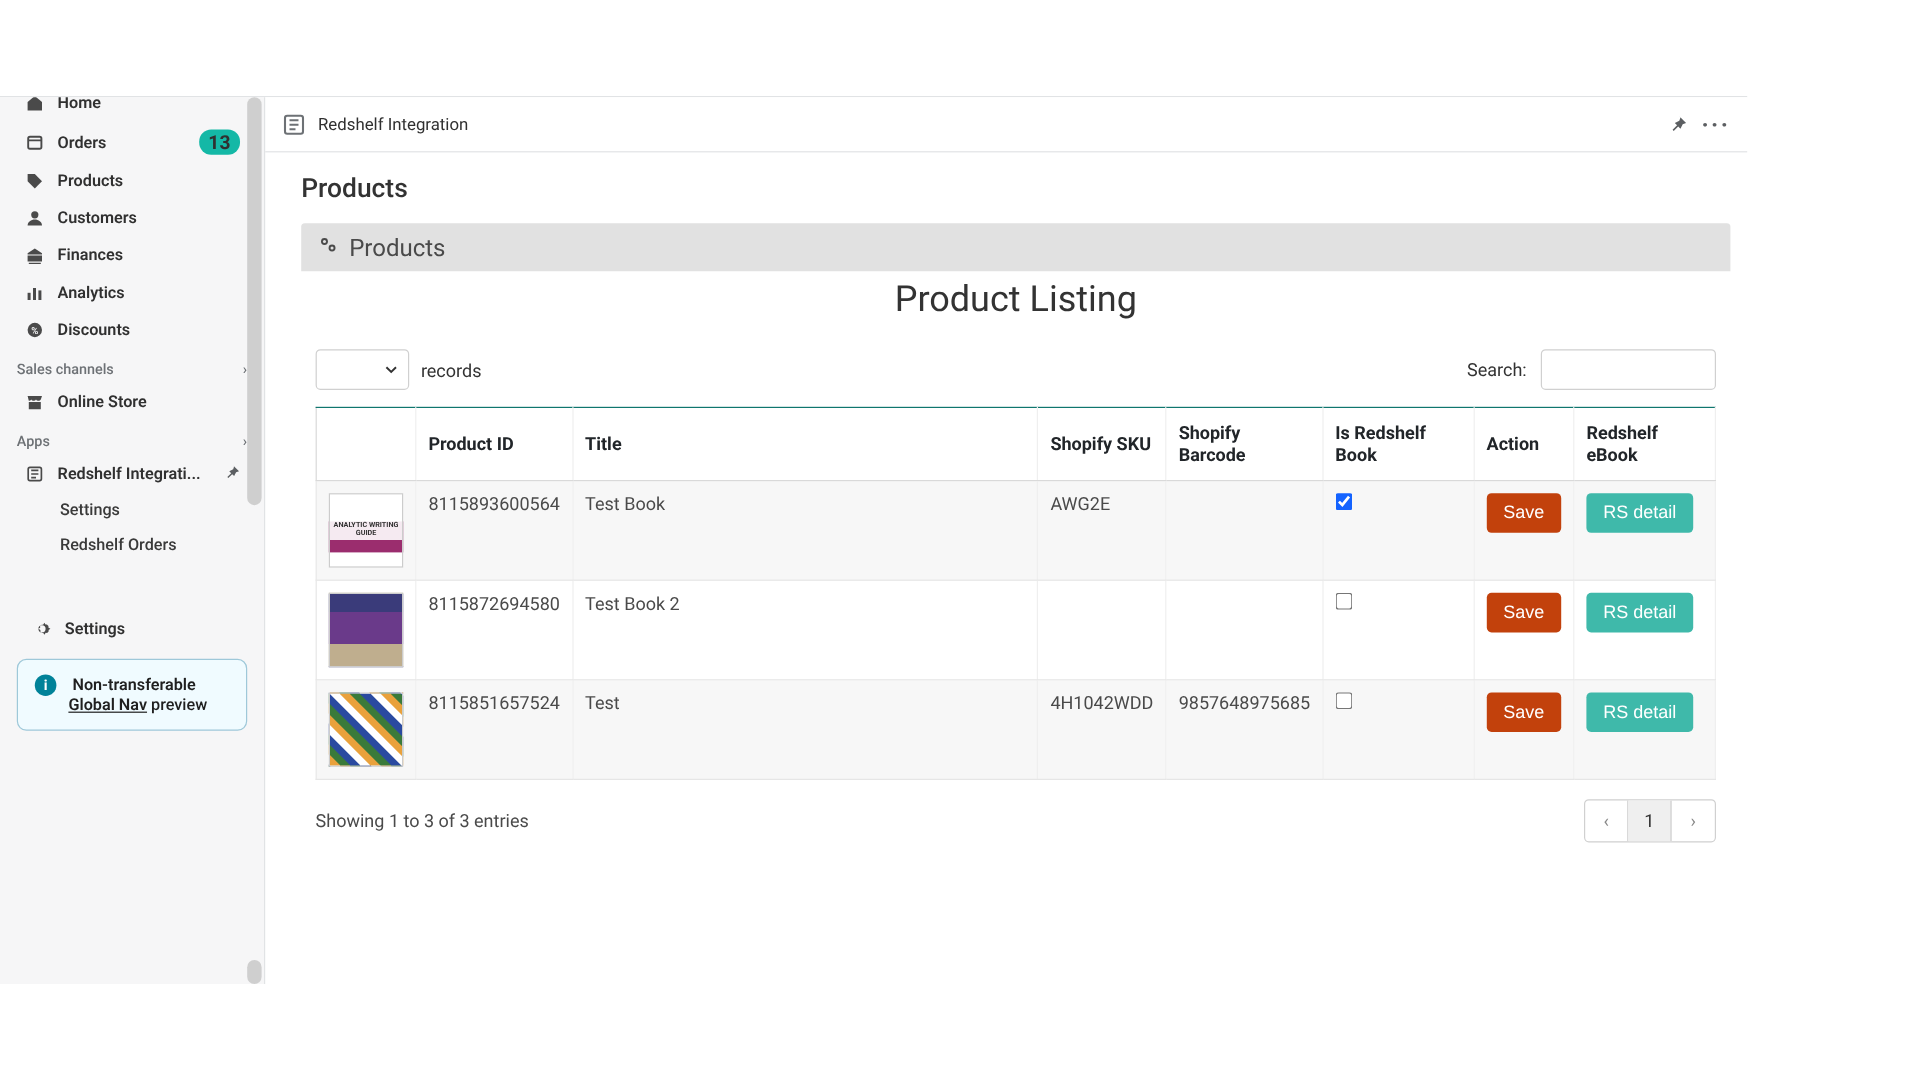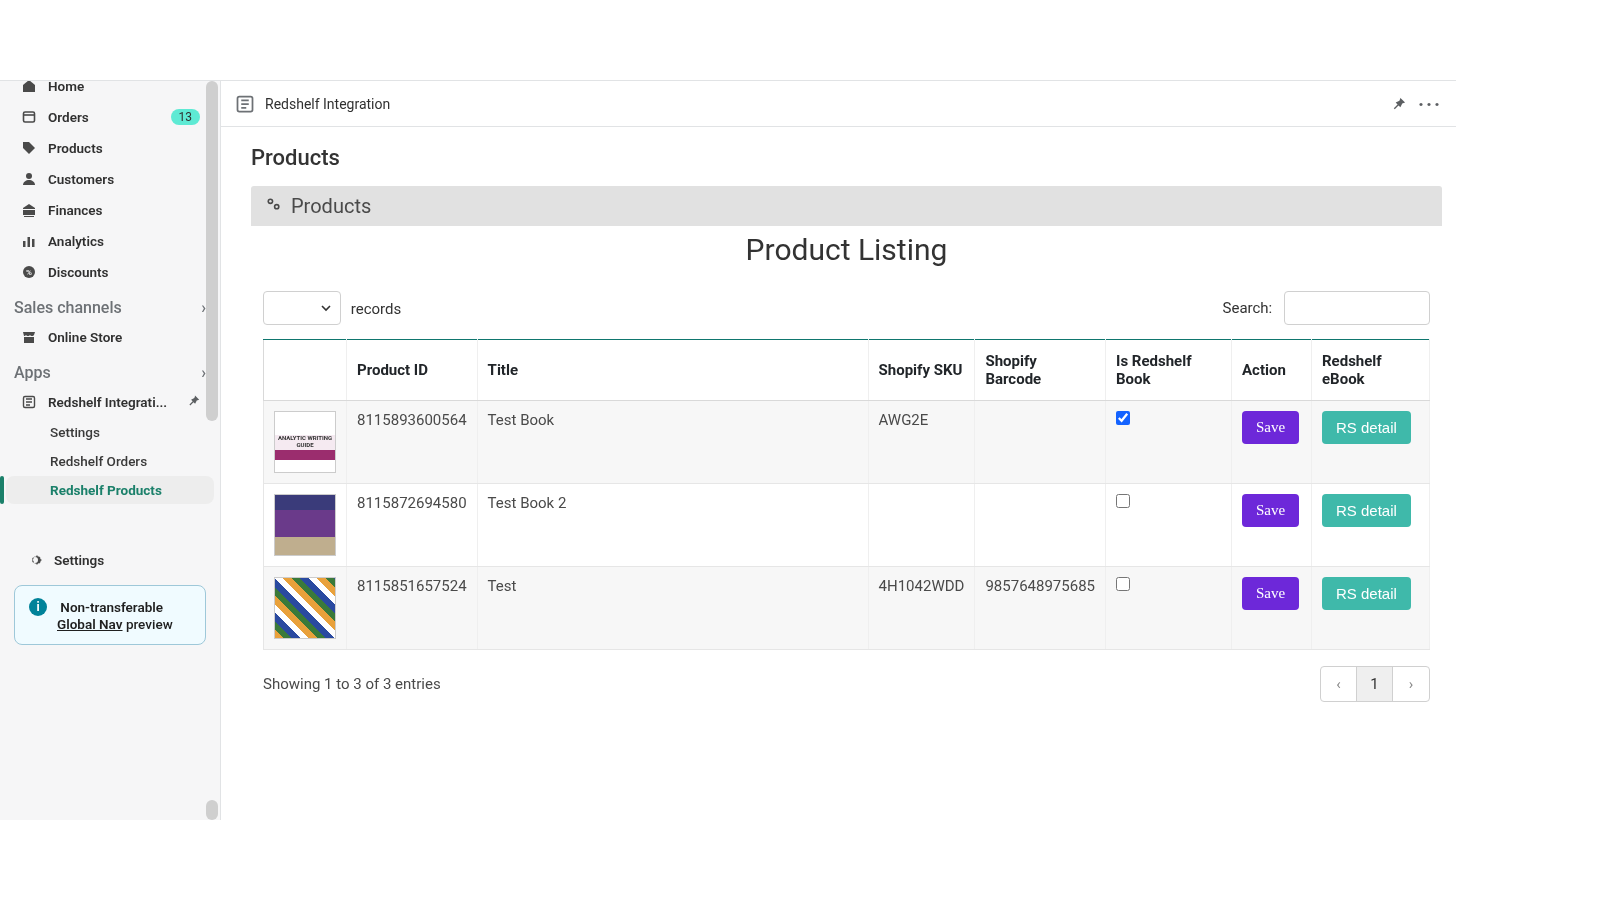--- a/index.html
+++ b/index.html
@@ -9,22 +9,22 @@
   .sidebar { width: 220px; background: #f6f6f7; display: flex; flex-direction: column; position: relative; padding-top: 0; }
   .sidebar-scroll { flex: 1; overflow: hidden; padding: 0; }
   .nav-item { display: flex; align-items: center; padding: 6px 14px; color: #303030; font-size: 13.5px; font-weight: 600; cursor: pointer; border-radius: 8px; margin: 1px 6px; position: relative; }
   .nav-item.sub { padding-left: 44px; font-weight: 500; color: #3a3a3a; }
   .nav-item.active { color: #1b806a; font-weight: 700; }
   .nav-item.active::before { content:""; position:absolute; left:-6px; top:0; bottom:0; width:4px; background:#1b806a; border-radius:2px; }
   .nav-item.selected { background: #ededed; }
   .nav-icon { width: 18px; height: 18px; margin-right: 10px; display: inline-flex; align-items: center; justify-content: center; color: #4a4a4a; flex-shrink:0;}
   .nav-icon svg { width: 16px; height: 16px; }
   .nav-label { flex: 1; overflow: hidden; text-overflow: ellipsis; white-space: nowrap; }
-  .nav-badge { background: #5eead4; color: #303030; border-radius: 10px; padding: 1px 8px; font-size: 12px; font-weight: 400; }
-  .section-header { display:flex; align-items:center; justify-content:space-between; padding: 10px 14px 4px; color:#6d7175; font-size:16px; font-weight:500; cursor:pointer; }
+  .nav-badge { background: #14b8a6; color: #303030; border-radius: 10px; padding: 1px 8px; font-size: 16px; font-weight: 700; }
+  .section-header { display:flex; align-items:center; justify-content:space-between; padding: 10px 14px 4px; color:#6d7175; font-size:12px; font-weight:500; cursor:pointer; }
   .section-header .chev { color:#6d7175; }
   .nav-item .pin-right { margin-left: 6px; color:#5c5f62; }
   
   .scroll-track { position:absolute; right:0; top:0; bottom:0; width:16px; background:transparent; }
   .scroll-thumb { position:absolute; right:2px; width:12px; border-radius:6px; background:#cfcfcf; }
   .scroll-thumb.top { top:0; height:340px; }
   .scroll-thumb.bottom { bottom:0; height:20px; }
   
   .info-box { margin: 10px 8px 0; border:1px solid #9ec8d9; background:#f0fbff; border-radius:8px; padding:12px 14px; font-size:13.5px; color:#1f1f1f; font-weight:600; }
   .info-box .info-icon { display:inline-flex; width:18px; height:18px; background:#008299; color:#fff; border-radius:50%; align-items:center; justify-content:center; font-size:12px; margin-right:10px; vertical-align:middle; font-weight:700;}
@@ -54,21 +54,21 @@
   table.listing th:first-child { border-left:1px solid #d9d9d9; }
   table.listing td { padding:10px 10px; border-bottom:1px solid #e6e6e6; border-right:1px solid #efefef; vertical-align:top; color:#4a4a4a; }
   table.listing td:first-child { border-left:1px solid #e6e6e6; }
   table.listing tr.zebra td { background:#f7f7f7; }
   .thumb { width:62px; height:62px; background:#ddd; border:1px solid #ccc; display:flex; flex-direction:column; align-items:center; justify-content:center; font-size:7px; color:#333; text-align:center; overflow:hidden; }
   .thumb.book1 { background:linear-gradient(#fff 0 38%, #9b2d6e 38% 80%, #fff 80%); }
   .thumb.book2 { background:linear-gradient(#3a3b7a 0 25%, #6a3a8a 25% 70%, #bfae8e 70%); }
   .thumb.book3 { background: repeating-linear-gradient(45deg,#e9a13b 0 6px,#3a7a3a 6px 12px,#2a4aa0 12px 18px,#fff 18px 24px); }
   .thumb .tlabel { background:rgba(255,255,255,0.9); padding:1px 2px; font-weight:700; font-size:6px; line-height:1.1; }
   .btn { display:inline-block; padding:8px 14px; border-radius:4px; color:#fff; font-size:15px; font-weight:500; cursor:pointer; border:none; text-align:center; }
-  .btn-save { background:#6d28d9;font-family:Liberation Serif, serif; }
+  .btn-save { background:#c2410c; }
   .btn-detail { background:#3fb9aa; }
   input[type=checkbox].cb { width:14px; height:14px; accent-color:#1463ff; }
   
   .footer-row { display:flex; align-items:center; justify-content:space-between; margin-top:16px; color:#4a4a4a; font-size:15px; }
   .pager { display:flex; align-items:center; border:1px solid #d0d0d0; border-radius:4px; overflow:hidden; height:36px; }
   .pager span { width:36px; height:36px; display:flex; align-items:center; justify-content:center; border-right:1px solid #d0d0d0; color:#888; cursor:pointer; }
   .pager span:last-child { border-right:none; }
   .pager span.page { color:#333; background:#efefef; }
 </style>
 </head>
@@ -168,23 +168,20 @@
         <span class="nav-label">Redshelf Integrati...</span>
         <span class="pin-right"><svg width="13" height="13" viewBox="0 0 16 16" fill="currentColor">
               <path d="M9 1l6 6-3 1-2 4-2-2-4 4-1-1 4-4-2-2 4-2 1-3z"></path>
             </svg></span>
       </div>
       <div class="nav-item sub">
         <span class="nav-label">Settings</span>
       </div>
       <div class="nav-item sub">
         <span class="nav-label">Redshelf Orders</span>
-      </div>
-      <div class="nav-item sub active selected">
-        <span class="nav-label">Redshelf Products</span>
       </div>
 
       <div class="sidebar-bottom">
         <div class="nav-item" style="margin-top:26px">
           <span class="nav-icon">
               <svg viewBox="0 0 16 16" fill="currentColor">
                 <path d="M8 5a3 3 0 100 6 3 3 0 000-6zm7 3l-1.5.9.1 1.2-1.3 1.3-1.2-.1L10 13l-.9-1.5-1.2.1-1.3-1.3.1-1.2L5 8l1.5-.9-.1-1.2 1.3-1.3 1.2.1L10 3l.9 1.5 1.2-.1 1.3 1.3-.1 1.2L15 8z"></path>
               </svg>
             </span>
           <span class="nav-label">Settings</span>

